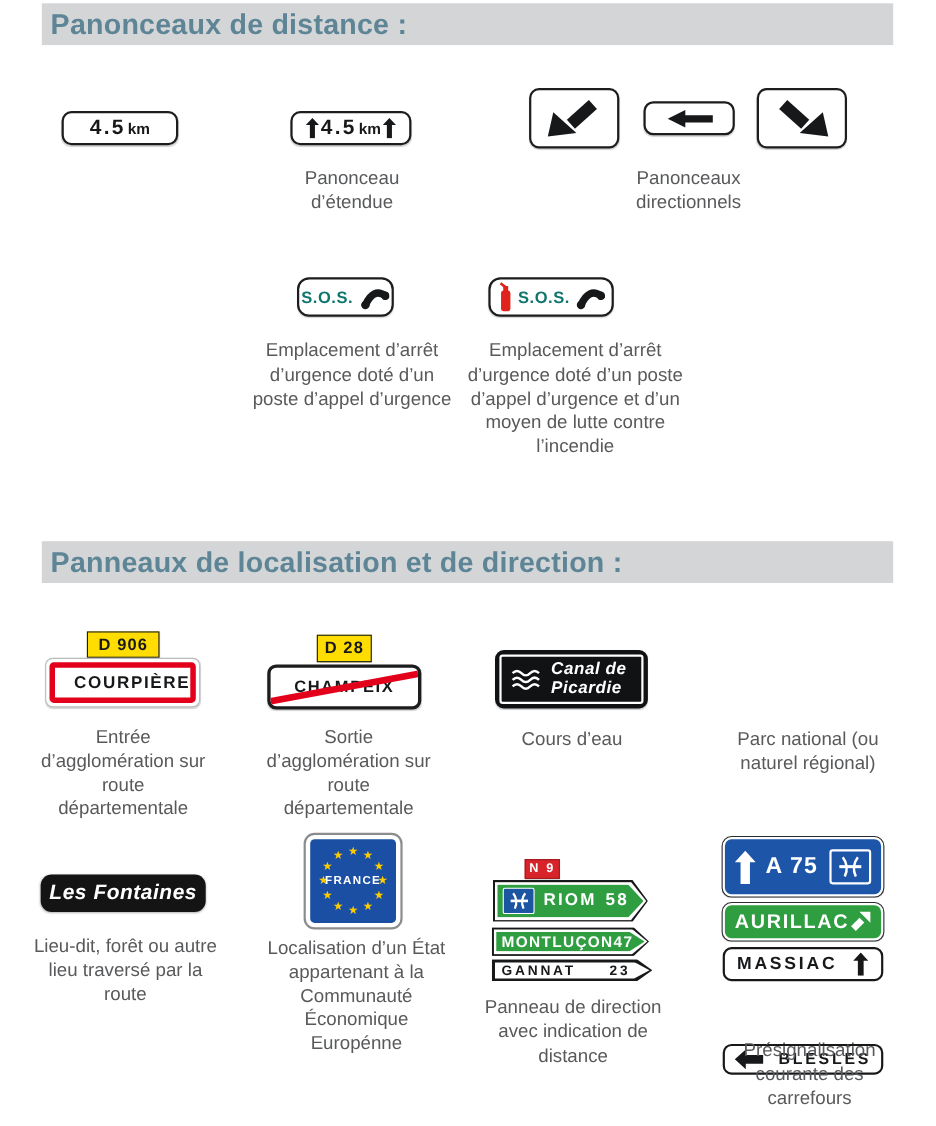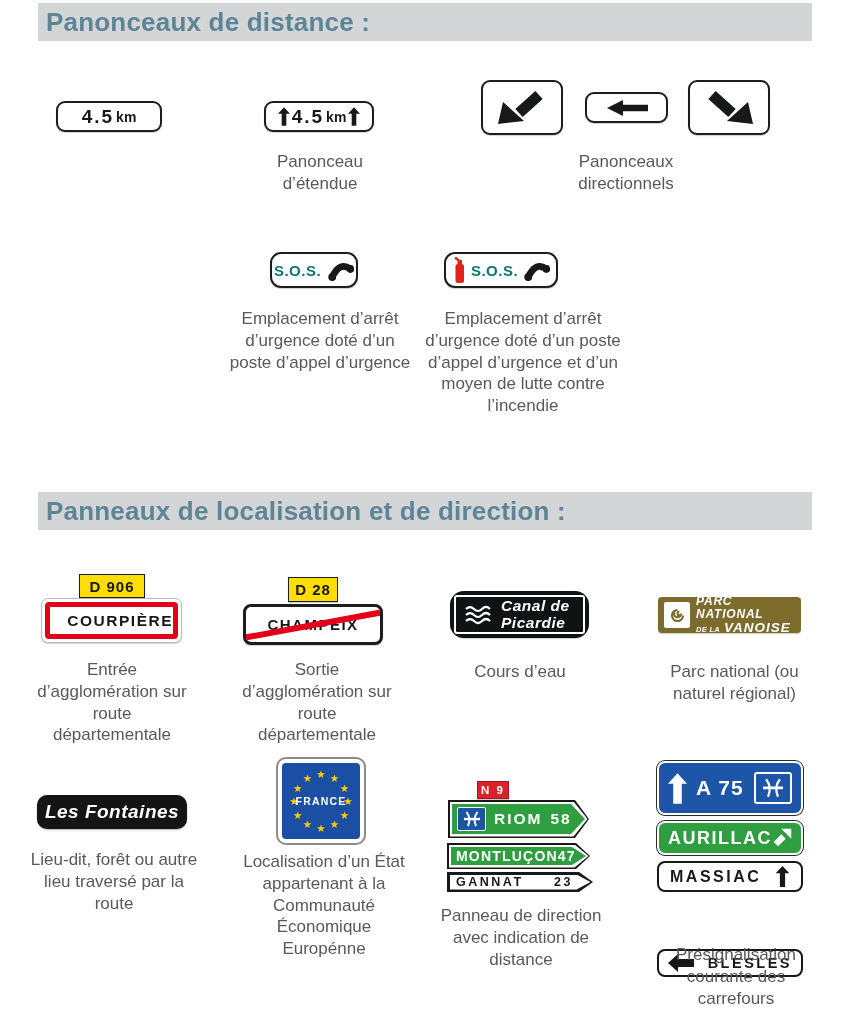--- a/index.html
+++ b/index.html
@@ -65,22 +65,22 @@
   
   #sign-champeix{position:absolute;left:243px;top:604px;width:140px;height:41px;
                  background:#fff;border:3px solid #1c1d1f;border-radius:8px;
                  display:flex;align-items:center;justify-content:center;box-sizing:border-box;
                  font-weight:800;font-size:15px;letter-spacing:1.5px;color:#17181a;
                  overflow:hidden;box-shadow:0 1px 1px rgba(0,0,0,.18);}
   .stripe{position:absolute;left:-8px;right:-8px;top:15px;height:6px;background:#e2001a;
           transform:rotate(-10.5deg);}
 
   
-  #sign-canal{position:absolute;left:450px;top:591px;width:139px;height:47px;
-              background:#101214;border-radius:14px;padding:4px;box-sizing:border-box;
+  #sign-canal{position:absolute;left:450px;top:591px;width:139px;height:53px;
+              background:#101214;border-radius:8px;padding:4px;box-sizing:border-box;
               box-shadow:0 1px 1px rgba(0,0,0,.2);}
   .canal-inner{width:100%;height:100%;border:2px solid #fff;border-radius:3px;
                display:flex;align-items:center;gap:8px;padding:0 7px;box-sizing:border-box;}
   .canal-text{color:#fff;font-weight:700;font-style:italic;font-size:15.5px;
               line-height:1.08;letter-spacing:.5px;}
 
   
   #sign-parc{position:absolute;left:658px;top:597px;width:143px;height:36px;
              background:#7d6b2b;border-radius:4px;display:flex;align-items:center;gap:6px;
              padding:0 6px;box-sizing:border-box;box-shadow:0 1px 1px rgba(0,0,0,.2);}
@@ -247,34 +247,20 @@
         <path d="M3 18 q4 -4 8 0 t8 0 t8 0" stroke="#fff" stroke-width="2.2" fill="none"></path>
       </svg>
       <div class="canal-text">
         <div>Canal de</div>
         <div>Picardie</div>
       </div>
     </div>
   </div>
   <div class="label" id="lbl-cours">Cours d’eau</div>
 
-  <div id="sign-parc">
-    <div class="parc-logo">
-      <svg width="19" height="19" viewBox="0 0 19 19">
-        <path d="M15 9.5 a5.5 5.5 0 1 1 -5.5 -5.5 a3.6 3.6 0 1 0 3.6 3.6 a1.8 1.8 0 1 1 -1.8 -1.8" fill="none" stroke="#7d6b2b" stroke-width="2.1"></path>
-      </svg>
-    </div>
-    <div class="parc-text">
-      <div class="parc-l1">PARC NATIONAL</div>
-      <div class="parc-l2">
-        <span class="parc-small">DE LA</span>
-        <span class="parc-big">VANOISE</span>
-      </div>
-    </div>
-  </div>
   <div class="label" id="lbl-parc">Parc national (ou naturel régional)</div>
 
   <div id="sign-fontaines">Les Fontaines</div>
   <div class="label" id="lbl-lieu">Lieu-dit, forêt ou autre lieu traversé par la route</div>
 
   <div id="sign-eu">
     <div class="eu-inner">
       <div class="eu-stars">
         <span class="star s1">★</span>
           <span class="star s2">★</span>

